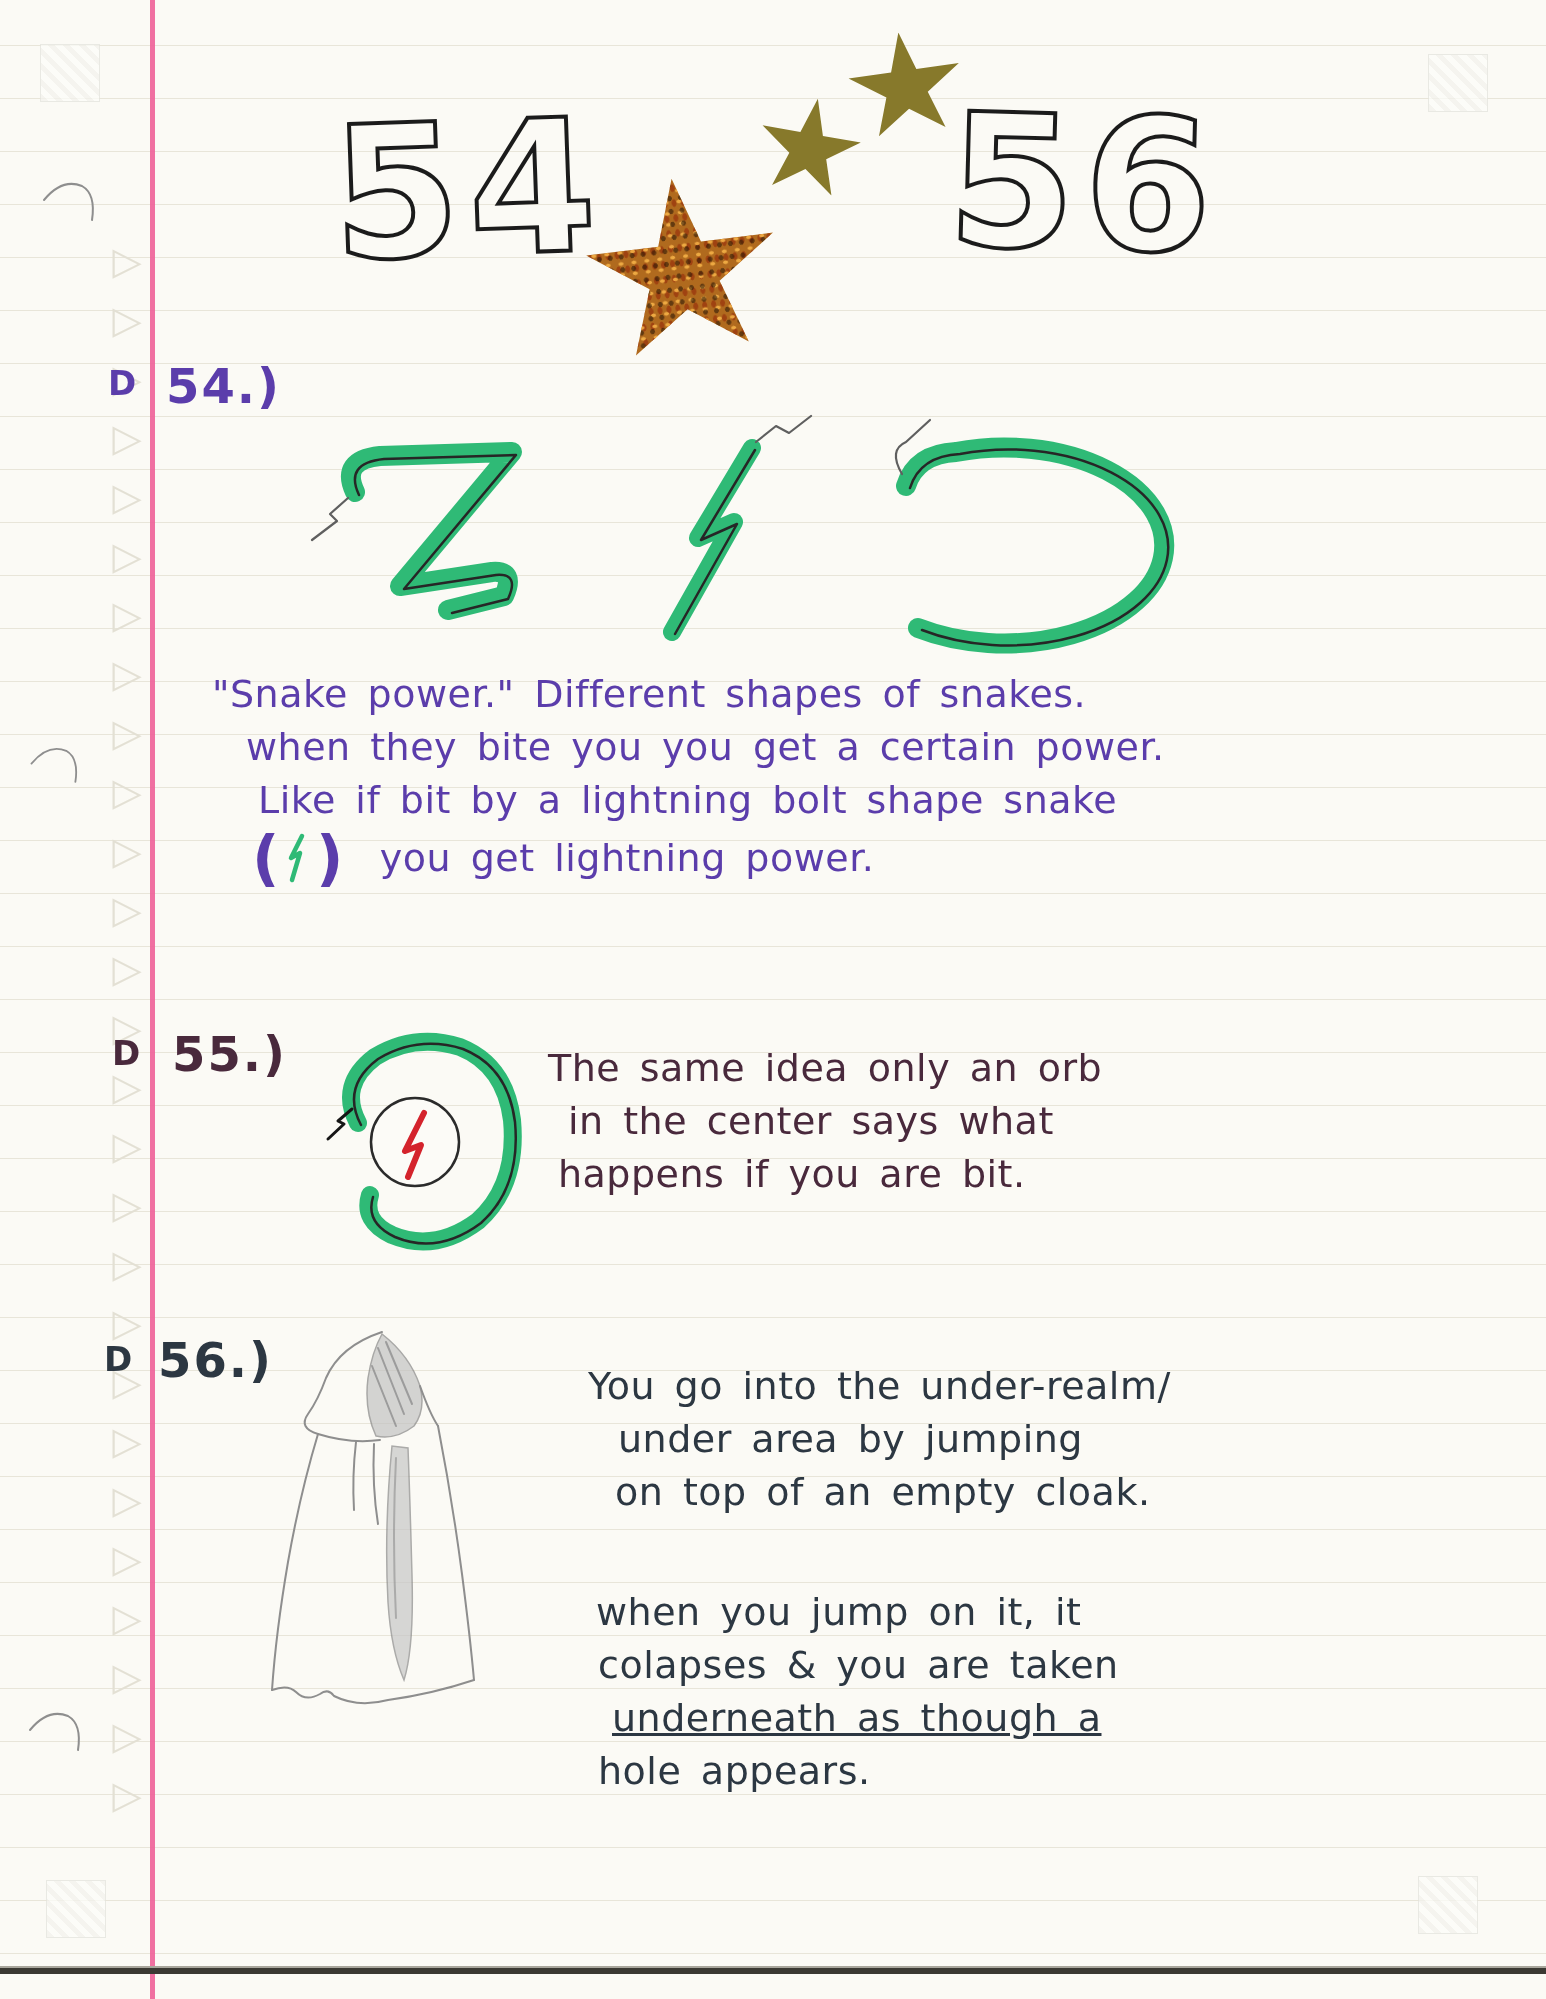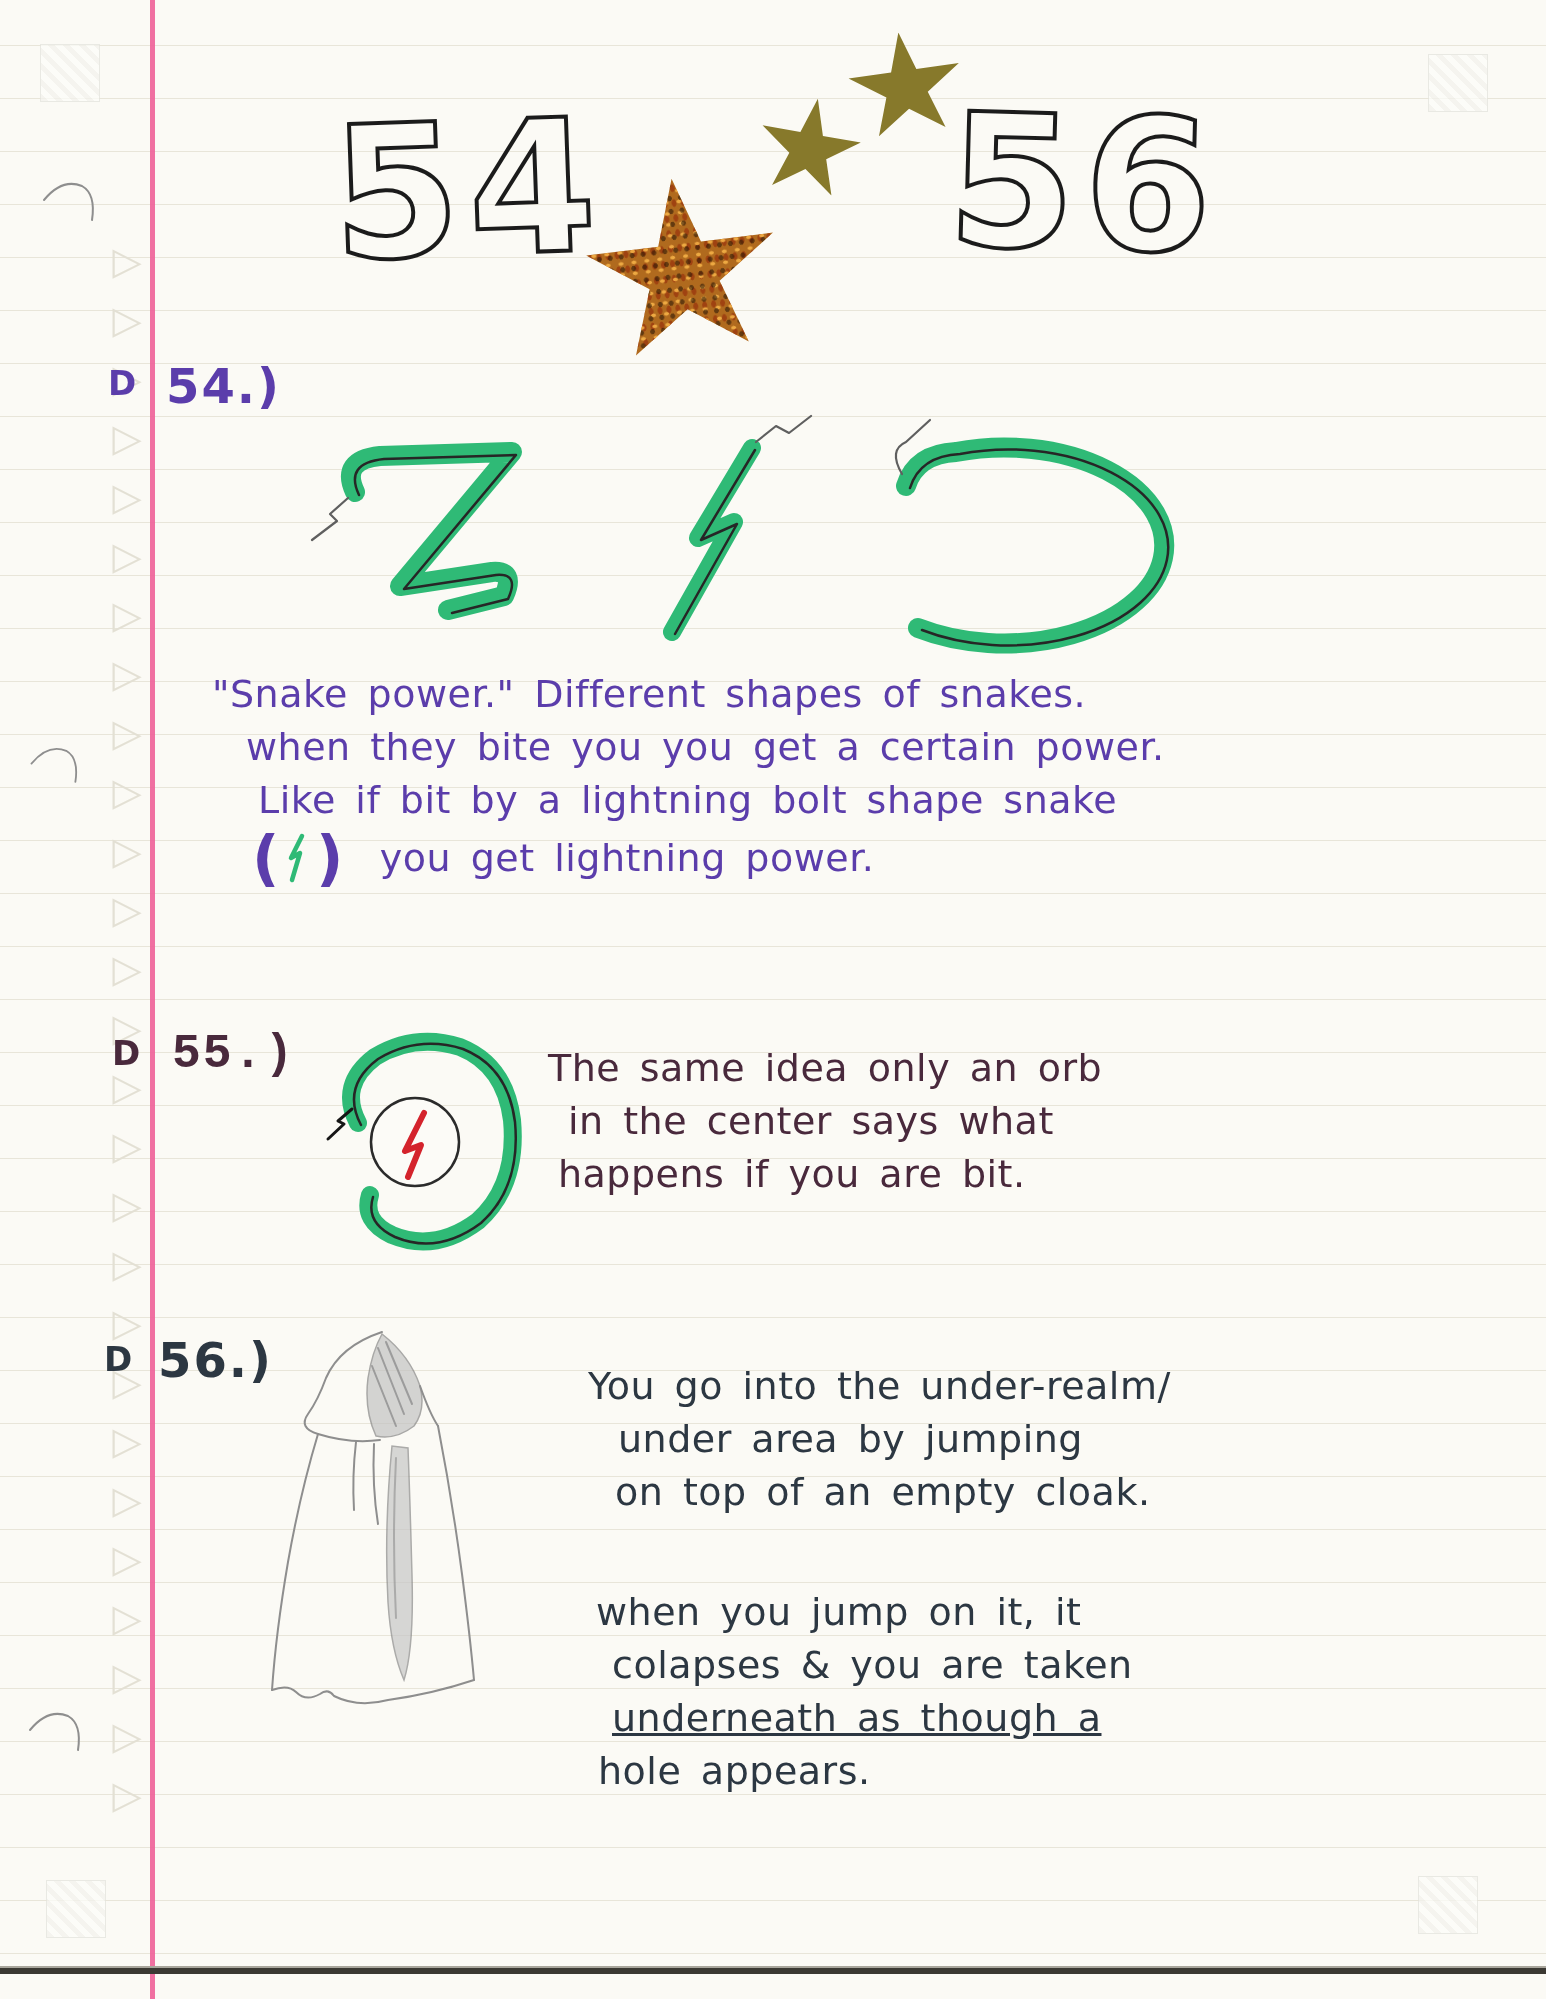--- a/index.html
+++ b/index.html
@@ -58,21 +58,21 @@
   .p54 .i2{margin-left:34px;} .p54 .i3{margin-left:46px;}
   .l4row{display:flex;align-items:center;height:62px;margin-left:40px;}
   .big-paren{font-size:60px;font-weight:bold;line-height:1;}
   .mini-bolt{margin:0 6px;}
   .l4text{margin-left:36px;}
   .p55{left:548px;top:1042px;}
   .p55 .i2{margin-left:20px;} .p55 .i3{margin-left:10px;}
   .p56a{left:588px;top:1360px;}
   .p56a .i2{margin-left:30px;} .p56a .i3{margin-left:27px;}
   .p56b{left:596px;top:1586px;}
-  .p56b .i2{margin-left:16px;} .p56b .i3{margin-left:16px;text-decoration:underline;} .p56b .i4{margin-left:2px;}
+  .p56b .i2{margin-left:2px;} .p56b .i3{margin-left:16px;text-decoration:underline;} .p56b .i4{margin-left:2px;}
 
   svg{position:absolute;overflow:visible;}
   .green-body{fill:none;stroke:var(--green-marker,#2fba76);stroke-linecap:round;stroke-linejoin:round;}
   .pen-outline{fill:none;stroke:#262626;stroke-width:2.5;stroke-linecap:round;stroke-linejoin:round;}
   .tongue{fill:none;stroke:#5f5f5f;stroke-width:2.2;stroke-linecap:round;stroke-linejoin:round;}
   .pencil{fill:none;stroke:var(--pencil-gray,#8e8e8e);stroke-width:2;stroke-linecap:round;stroke-linejoin:round;}
 </style>
 </head>
 <body>
 
@@ -162,21 +162,21 @@
       <span class="big-paren">(</span>
       <svg class="mini-bolt" style="position:static;" width="24" height="52" viewBox="0 0 24 52">
         <path fill="none" stroke="var(--green-marker,#2fba76)" stroke-width="4.5" stroke-linecap="round" stroke-linejoin="round" d="M 16 4 L 5 26 L 14 21 L 6 48"></path>
       </svg>
       <span class="big-paren">)</span>
       <span class="l4text">you get lightning power.</span>
     </div>
   </div>
 
   <div class="bullet ink-plum" style="left:112px;top:1036px;">D</div>
-  <div class="entry-label ink-plum" style="left:172px;top:1030px;font-family:Liberation Mono, monospace;">55.)</div>
+  <div class="entry-label ink-plum" style="left:172px;top:1030px;">55.)</div>
 
   <svg style="left:320px;top:1025px;" width="230" height="240" viewBox="0 0 230 240">
     <path class="green-body" stroke-width="18" d="M 38 98 Q 18 60 55 32 Q 95 8 140 22 Q 185 40 192 95 Q 198 160 158 196 Q 115 228 72 210 Q 42 196 50 170"></path>
     <path class="pen-outline" transform="translate(3 2)" d="M 38 98 Q 18 60 55 32 Q 95 8 140 22 Q 185 40 192 95 Q 198 160 158 196 Q 115 228 72 210 Q 42 196 50 170"></path>
     <circle cx="95" cy="117" r="44" fill="#fcfbf7" stroke="#2b2b2b" stroke-width="2.5"></circle>
     <path fill="none" stroke="var(--red-ink,#d4232c)" stroke-width="6" stroke-linecap="round" stroke-linejoin="round" d="M 104 88 L 85 126 L 101 120 L 88 152"></path>
     <path fill="none" stroke="#161616" stroke-width="3" stroke-linecap="round" stroke-linejoin="round" d="M 32 84 L 18 96 L 24 99 L 8 114"></path>
   </svg>
 
   <div class="para p55 ink-plum">

